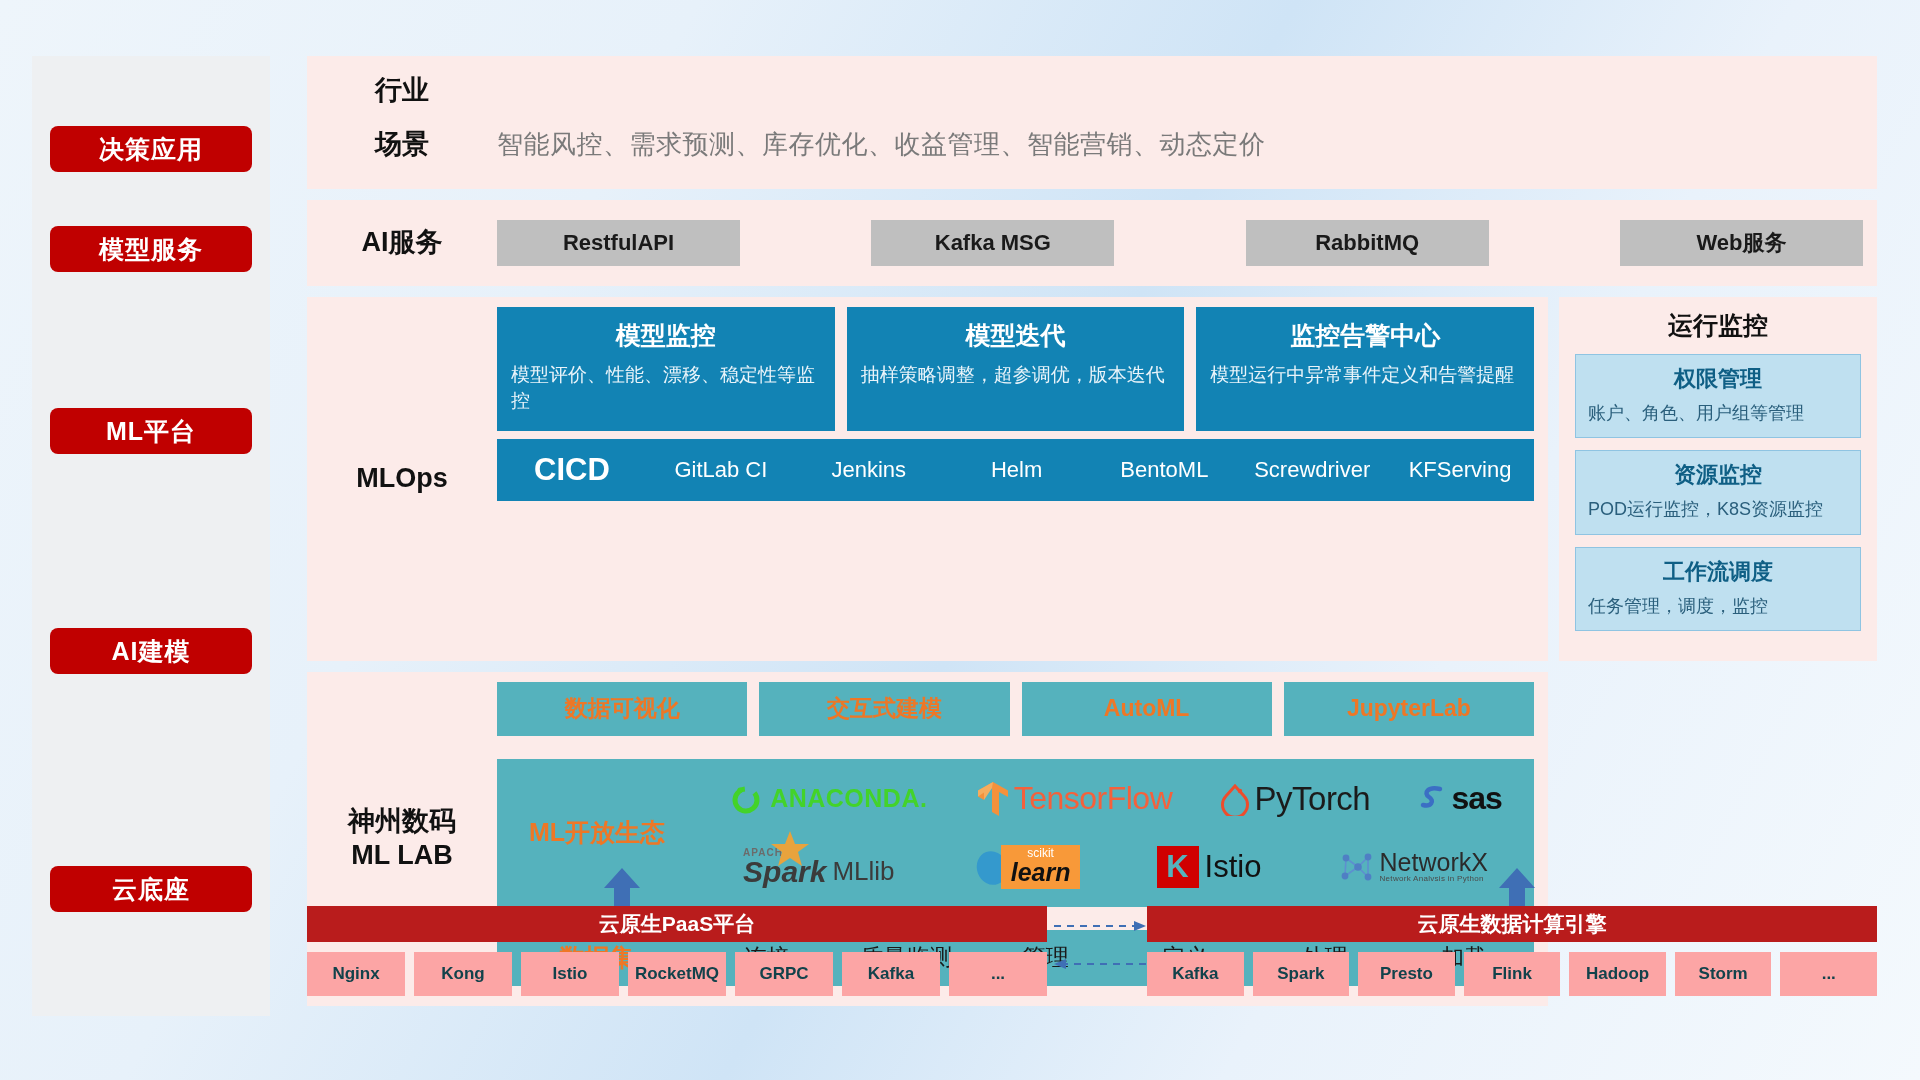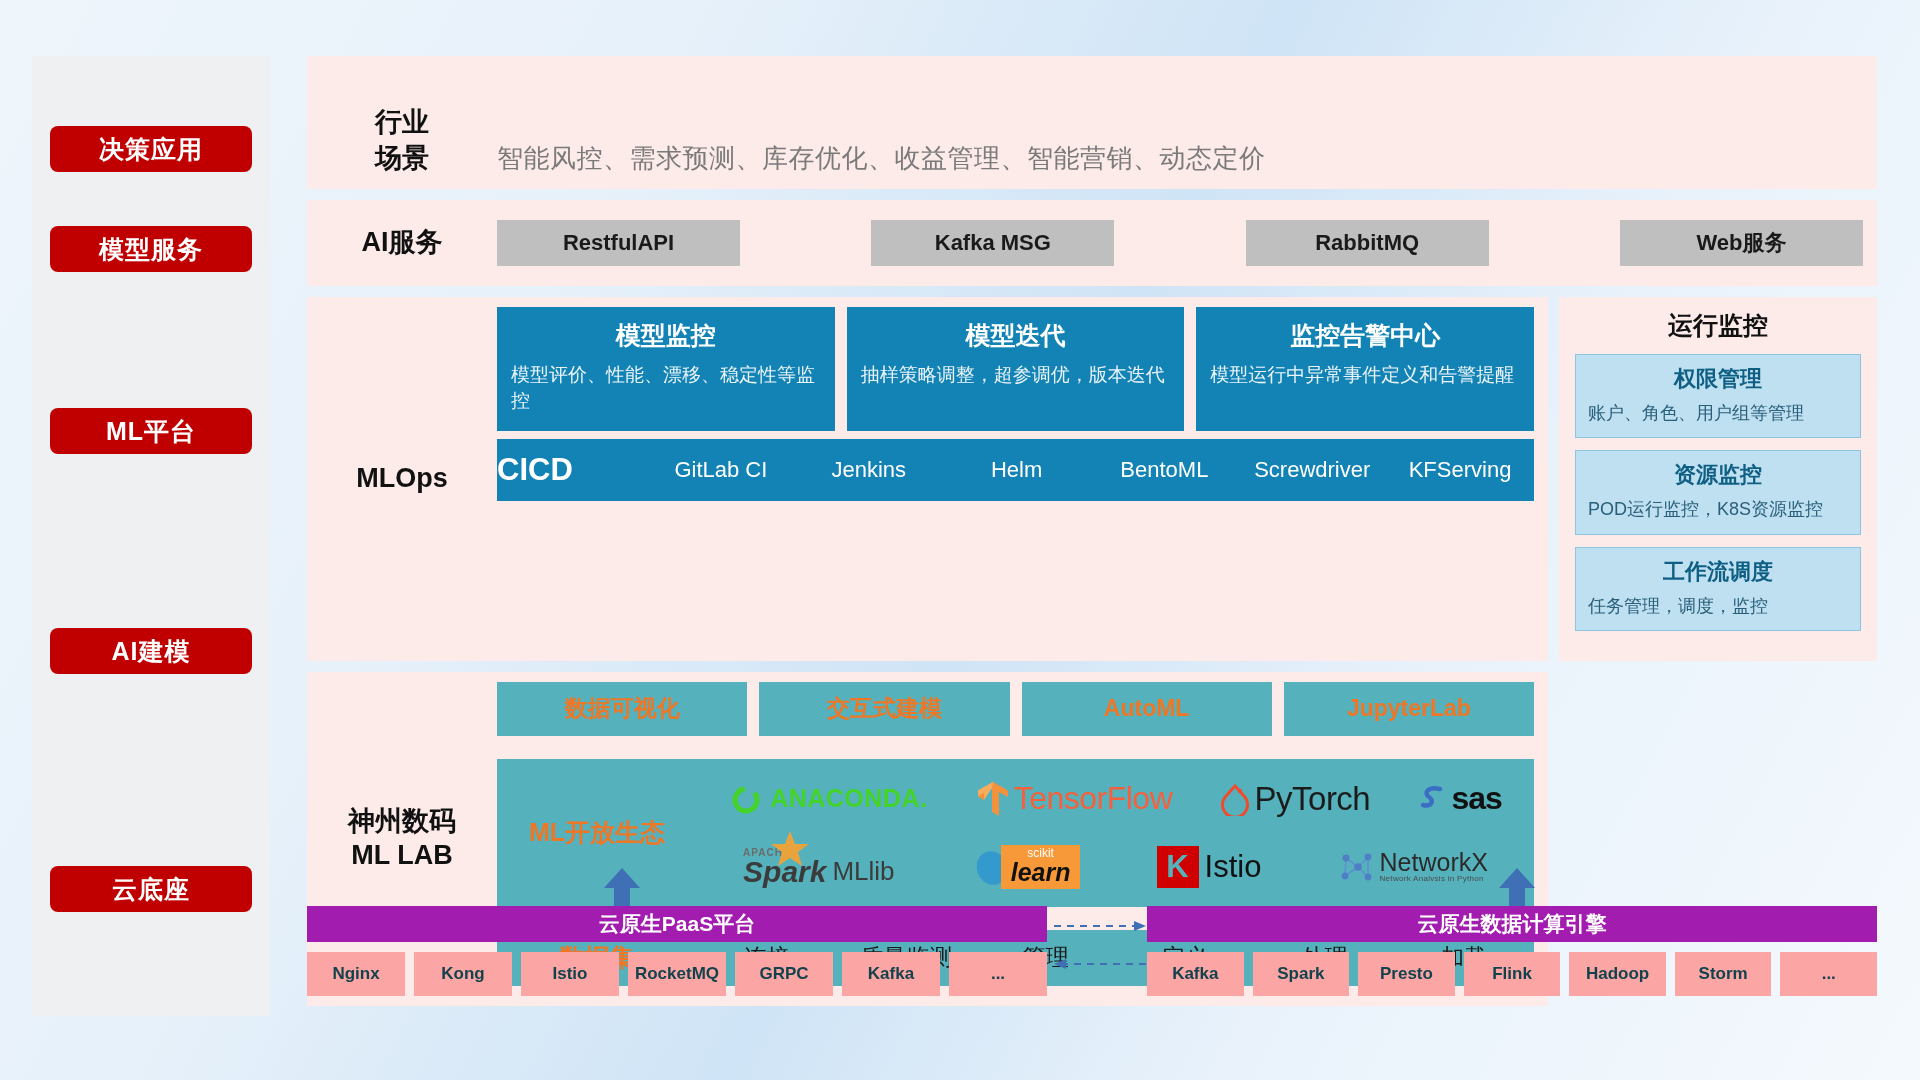--- a/index.html
+++ b/index.html
@@ -38,21 +38,21 @@
     display: flex; align-items: center; justify-content: center;
     font-size: 27px; font-weight: bold; color: #111;
     text-align: center; line-height: 1.25;
   }
   .band-body { flex: 1 1 auto; display: flex; flex-direction: column; }
 
   
   #band-industry { height: 133px; padding: 0; }
   #band-industry .row2 {
     display: flex; flex-direction: column; justify-content: center;
-    padding: 16px 0; margin-top: 32px;
+    gap: 18px; padding: 16px 0;
   }
   .kv-row { display: flex; align-items: center; }
   .kv-key {
     width: 190px; text-align: center;
     font-size: 27px; font-weight: bold; color: #111;
   }
   .kv-val { font-size: 26px; color: #7a7a7a; letter-spacing: .5px; }
 
   
   #band-ai { height: 86px; align-items: center; }
@@ -72,21 +72,21 @@
   .blue-card {
     background: #1283b4; color: #fff; flex: 1 1 0;
     padding: 12px 14px 14px; min-height: 124px;
   }
   .blue-card-title { font-size: 25px; font-weight: bold; text-align: center; margin-bottom: 10px; }
   .blue-card-desc { font-size: 19px; line-height: 1.35; color: #eaf4fa; }
   #cicd-bar {
     background: #1283b4; color: #fff; height: 62px;
     display: flex; align-items: center;
   }
-  #cicd-label { font-size: 31px; font-weight: bold; width: 150px; }
+  #cicd-label { font-size: 31px; font-weight: bold; width: 150px; text-align: center; }
   #cicd-items { flex: 1 1 auto; display: flex; }
   .cicd-item {
     flex: 1 1 0; font-size: 22px; text-align: center;
     line-height: 1.0; overflow: visible; white-space: normal;
     word-break: break-all; max-height: 26px;
   }
 
   
   #monitor-panel {
     width: 318px; background: #fcebe9; padding: 12px 16px 14px;
@@ -116,21 +116,21 @@
   #eco-logos { flex: 1 1 auto; padding: 6px 8px; }
   .logo-row { display: flex; align-items: center; justify-content: space-around; height: 68px; }
   #data-bar { background: #55b2bd; height: 56px; display: flex; align-items: center; }
   #data-label { width: 200px; text-align: center; color: #ee7726; font-size: 25px; font-weight: bold; }
   #data-items { flex: 1 1 auto; display: flex; }
   .data-item { flex: 1 1 0; text-align: center; font-size: 23px; color: #1a1a1a; }
 
   
   #cloud-zone { position: absolute; left: 307px; top: 880px; width: 1570px; height: 160px; }
   .cloud-head {
-    background: #a21caf; color: #fff; height: 36px;
+    background: #b91c1c; color: #fff; height: 36px;
     display: flex; align-items: center; justify-content: center;
     font-size: 21px; font-weight: bold;
   }
   #cloud-left { position: absolute; left: 0; top: 26px; width: 740px; }
   #cloud-right { position: absolute; left: 840px; top: 26px; width: 730px; }
   .cloud-chips { display: flex; gap: 9px; margin-top: 10px; }
   .cloud-chip {
     background: #fca5a5; color: #12424b; font-size: 17px; font-weight: bold;
     height: 44px; flex: 1 1 0;
     display: flex; align-items: center; justify-content: center;

